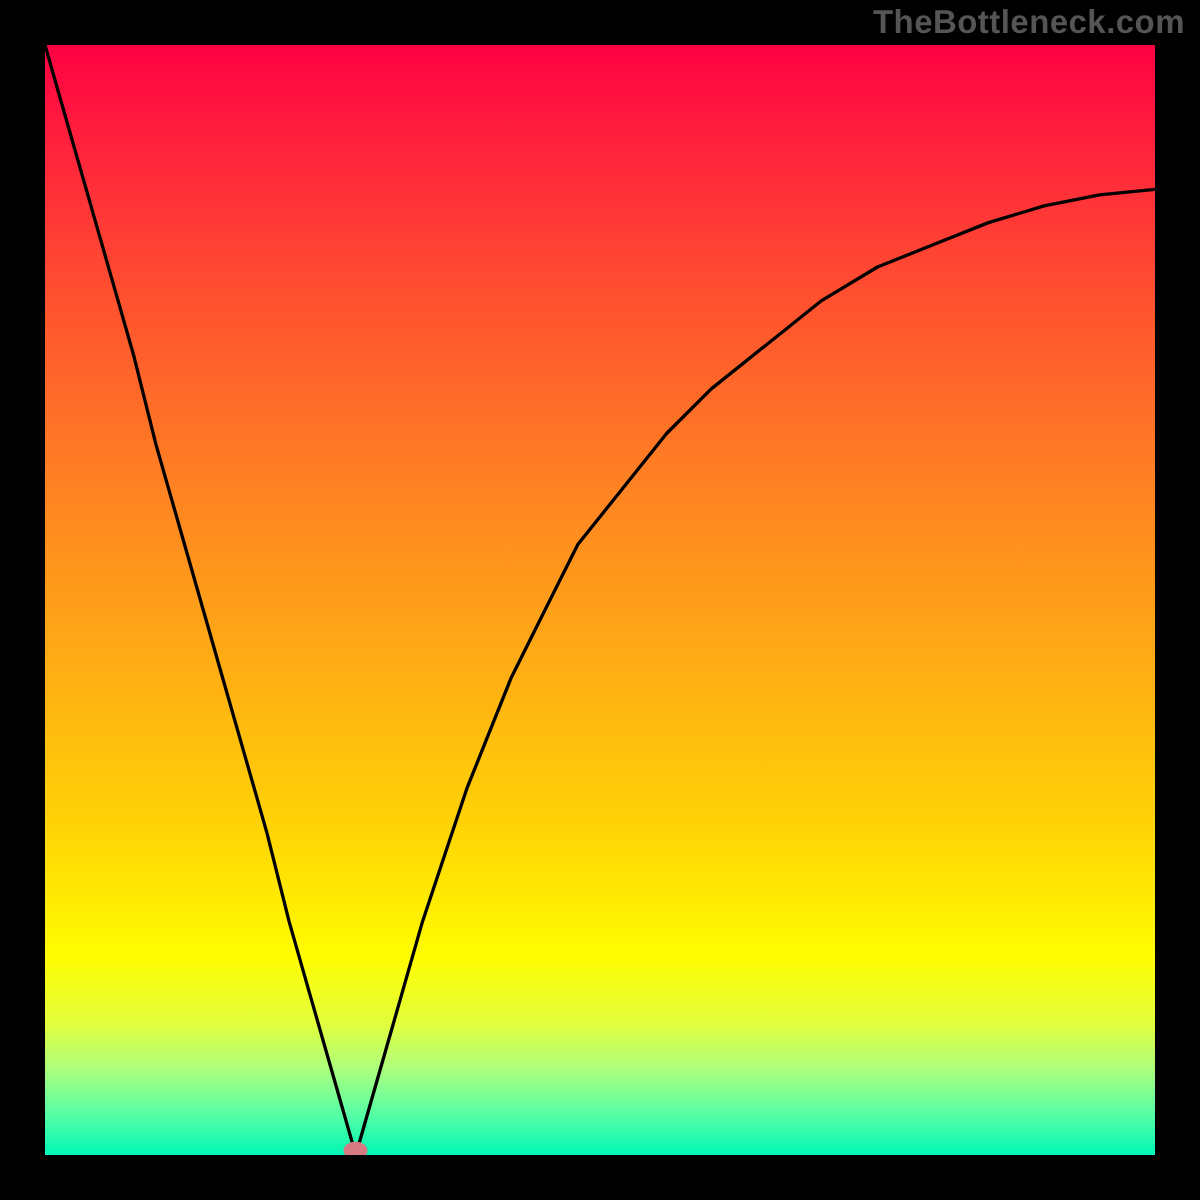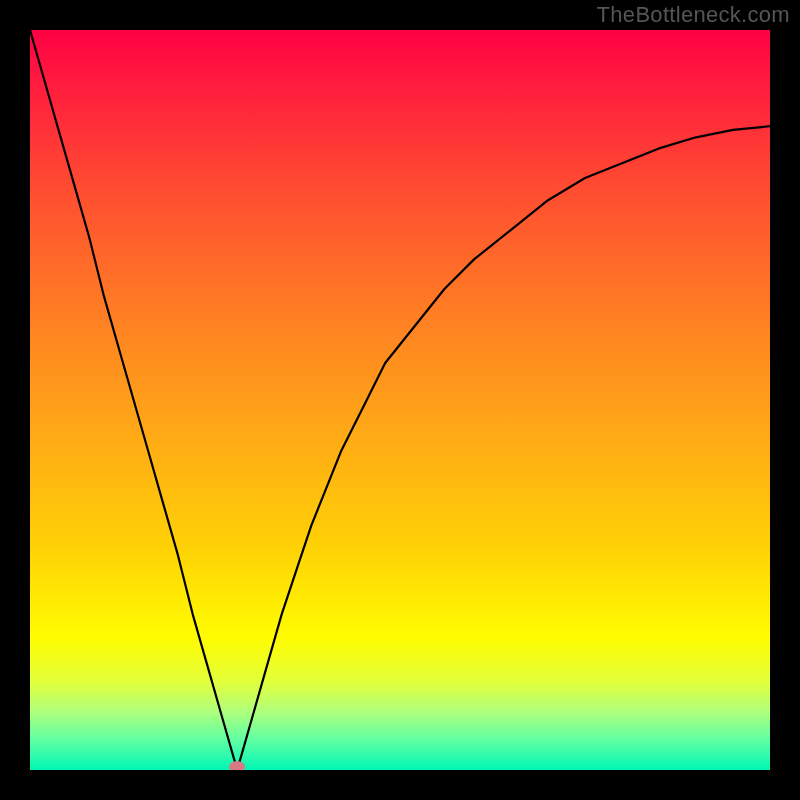--- a/index.html
+++ b/index.html
@@ -16,21 +16,21 @@
     width: 800px;
     height: 800px;
     background: #000;
   }
   .watermark {
     position: absolute;
     top: 2px;
     right: 10px;
     color: #555;
     font-size: 22px;
-    font-weight: 400;
+    font-weight: 700;
     letter-spacing: 0.3px;
     z-index: 5;
     user-select: none;
   }
   .plot-area {
     position: absolute;
     left: 30px;
     top: 30px;
     width: 740px;
     height: 740px;

